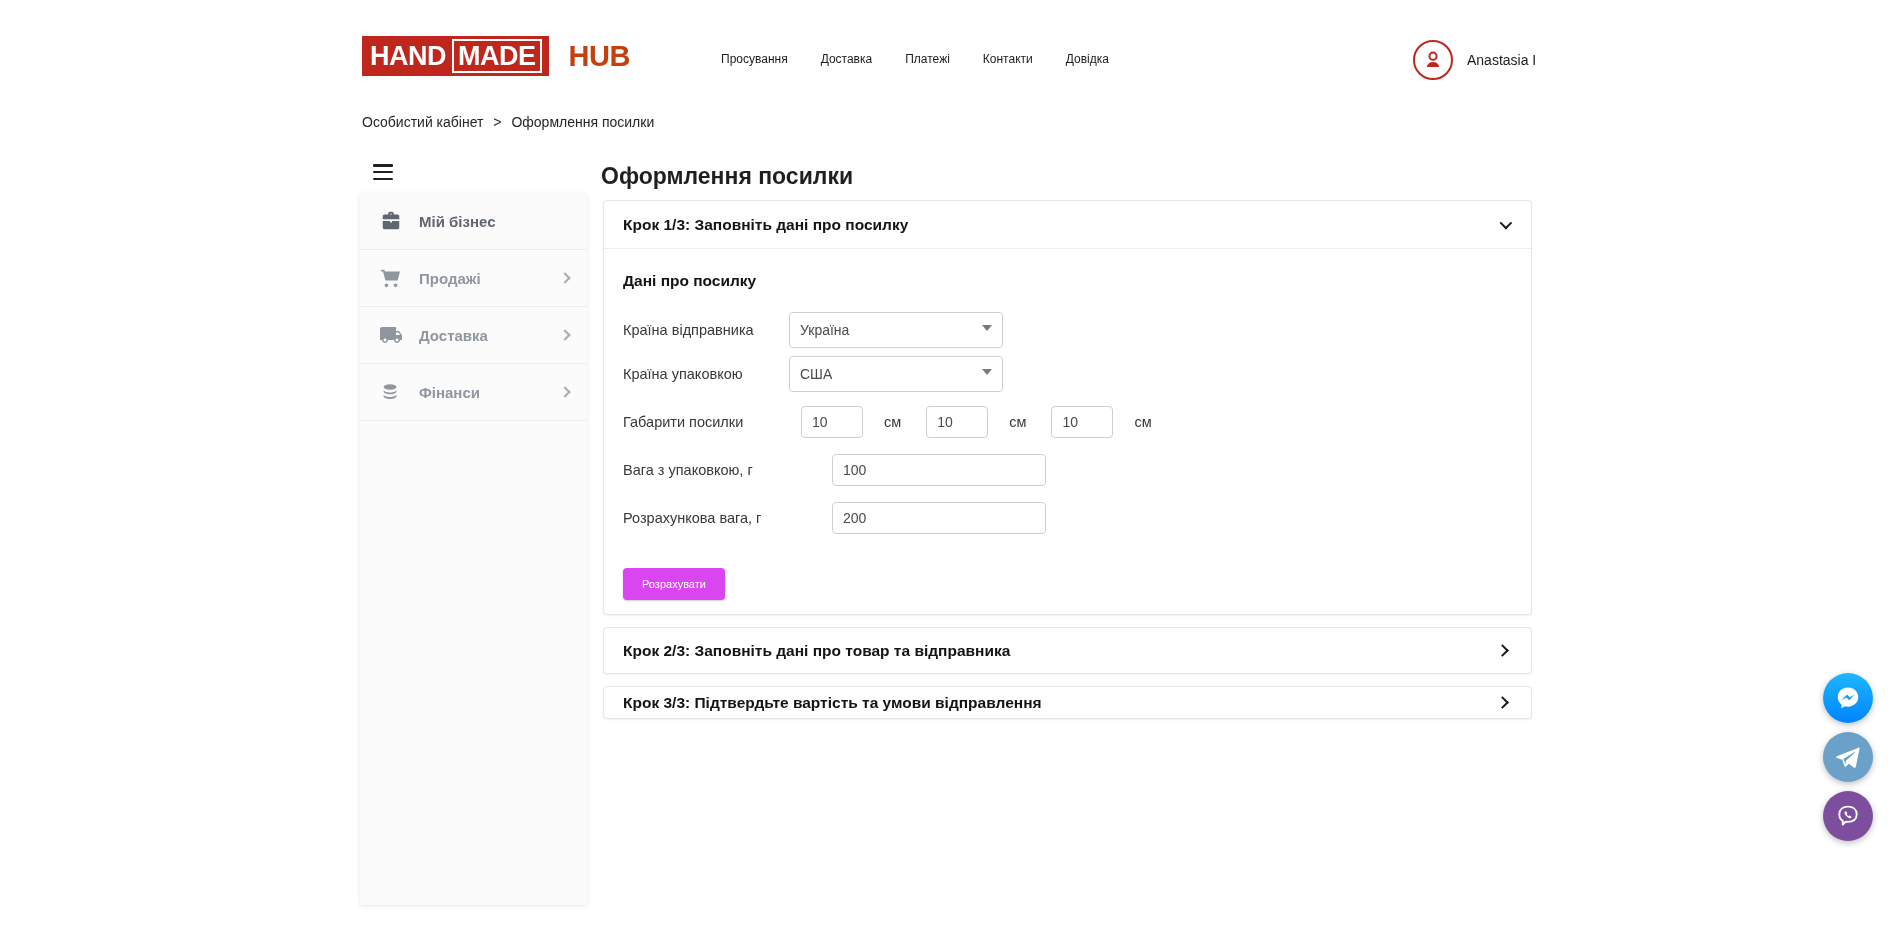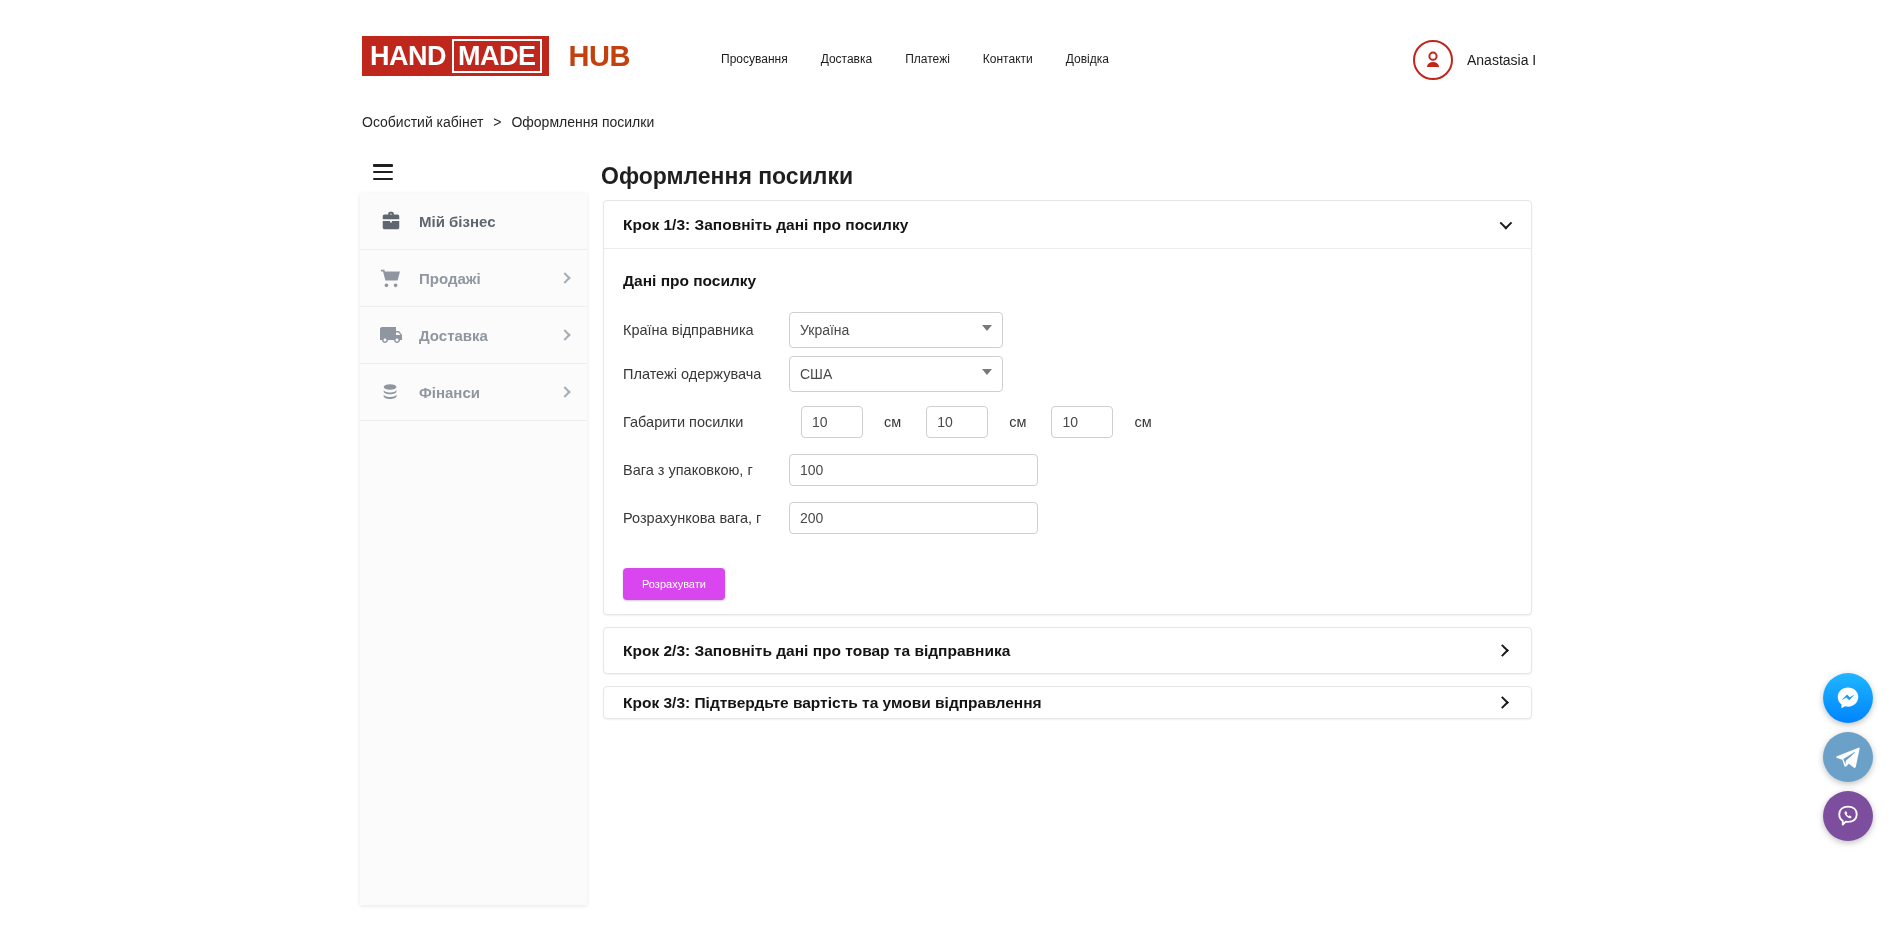--- a/index.html
+++ b/index.html
@@ -50,23 +50,23 @@
 
   .acc-body { padding:23px 19px 0 19px; }
   .section-title { font-size:15.5px; font-weight:bold; color:#141414; margin-bottom:22px; }
   .frow { display:flex; align-items:center; margin-bottom:8px; }
   .flabel { width:166px; font-size:14.5px; color:#383838; flex:0 0 auto; }
   .fake-select { width:214px; height:36px; border:1px solid #cfcfcf; border-radius:4px; display:flex; align-items:center; padding:0 10px; font-size:14px; color:#4a4a4a; cursor:pointer; position:relative; }
   .caret { position:absolute; right:10px; top:12px; width:0; height:0; border-left:5px solid transparent; border-right:5px solid transparent; border-top:6px solid #7a7a7a; }
   .dim-input { width:62px; height:32px; border:1px solid #cfcfcf; border-radius:4px; padding:0 10px; font-size:14px; color:#4a4a4a; font-family:inherit; outline:none; }
   .unit { font-size:14.5px; color:#383838; margin:0 13px 0 9px; }
   .unit-last { margin-right:0; }
-  .wide-input { width:249px; height:32px; border:1px solid #cfcfcf; border-radius:4px; padding:10px 10px; font-size:14px; color:#4a4a4a; font-family:inherit; outline:none; }
+  .wide-input { width:214px; height:32px; border:1px solid #cfcfcf; border-radius:4px; padding:10px 10px; font-size:14px; color:#4a4a4a; font-family:inherit; outline:none; }
   .frow-dim { margin:14px 0 8px 0;gap:12px; }
-  .frow-gap { margin:16px 0; }
+  .frow-gap { margin:16px 0;gap:43px; }
   .calc-btn { margin-top:18px; background:#d946ef; color:#fff; border:none; border-radius:4px; font-size:11px; font-family:inherit; padding:10px 19px; cursor:pointer; box-shadow:0 1px 2px rgba(0,0,0,.2); }
 
   .acc2 { top:627px; height:47px; }
   .acc3 { top:686px; height:33px; }
   .acc-collapsed-head { height:100%; display:flex; align-items:center; padding:0 24px 0 19px; cursor:pointer; }
 
   
   .social { position:absolute; left:1823px; top:673px; display:flex; flex-direction:column; gap:9px; }
   .soc { width:50px; height:50px; border-radius:50%; display:flex; align-items:center; justify-content:center; cursor:pointer; box-shadow:0 2px 6px rgba(0,0,0,.25); }
   .soc-messenger { background:linear-gradient(180deg,#1fb6ff 0%,#0084ff 100%); }
@@ -168,21 +168,21 @@
 
       <div class="frow">
         <span class="flabel">Країна відправника</span>
         <div class="fake-select">
           <span>Україна</span>
           <span class="caret"></span>
         </div>
       </div>
 
       <div class="frow">
-        <span class="flabel">Платежі одержувача</span>
+        <span class="flabel">Країна упаковкою</span>
         <div class="fake-select">
           <span>США</span>
           <span class="caret"></span>
         </div>
       </div>
 
       <div class="frow frow-dim">
         <span class="flabel">Габарити посилки</span>
         <input class="dim-input" value="10" style="">
         <span class="unit">см</span>

